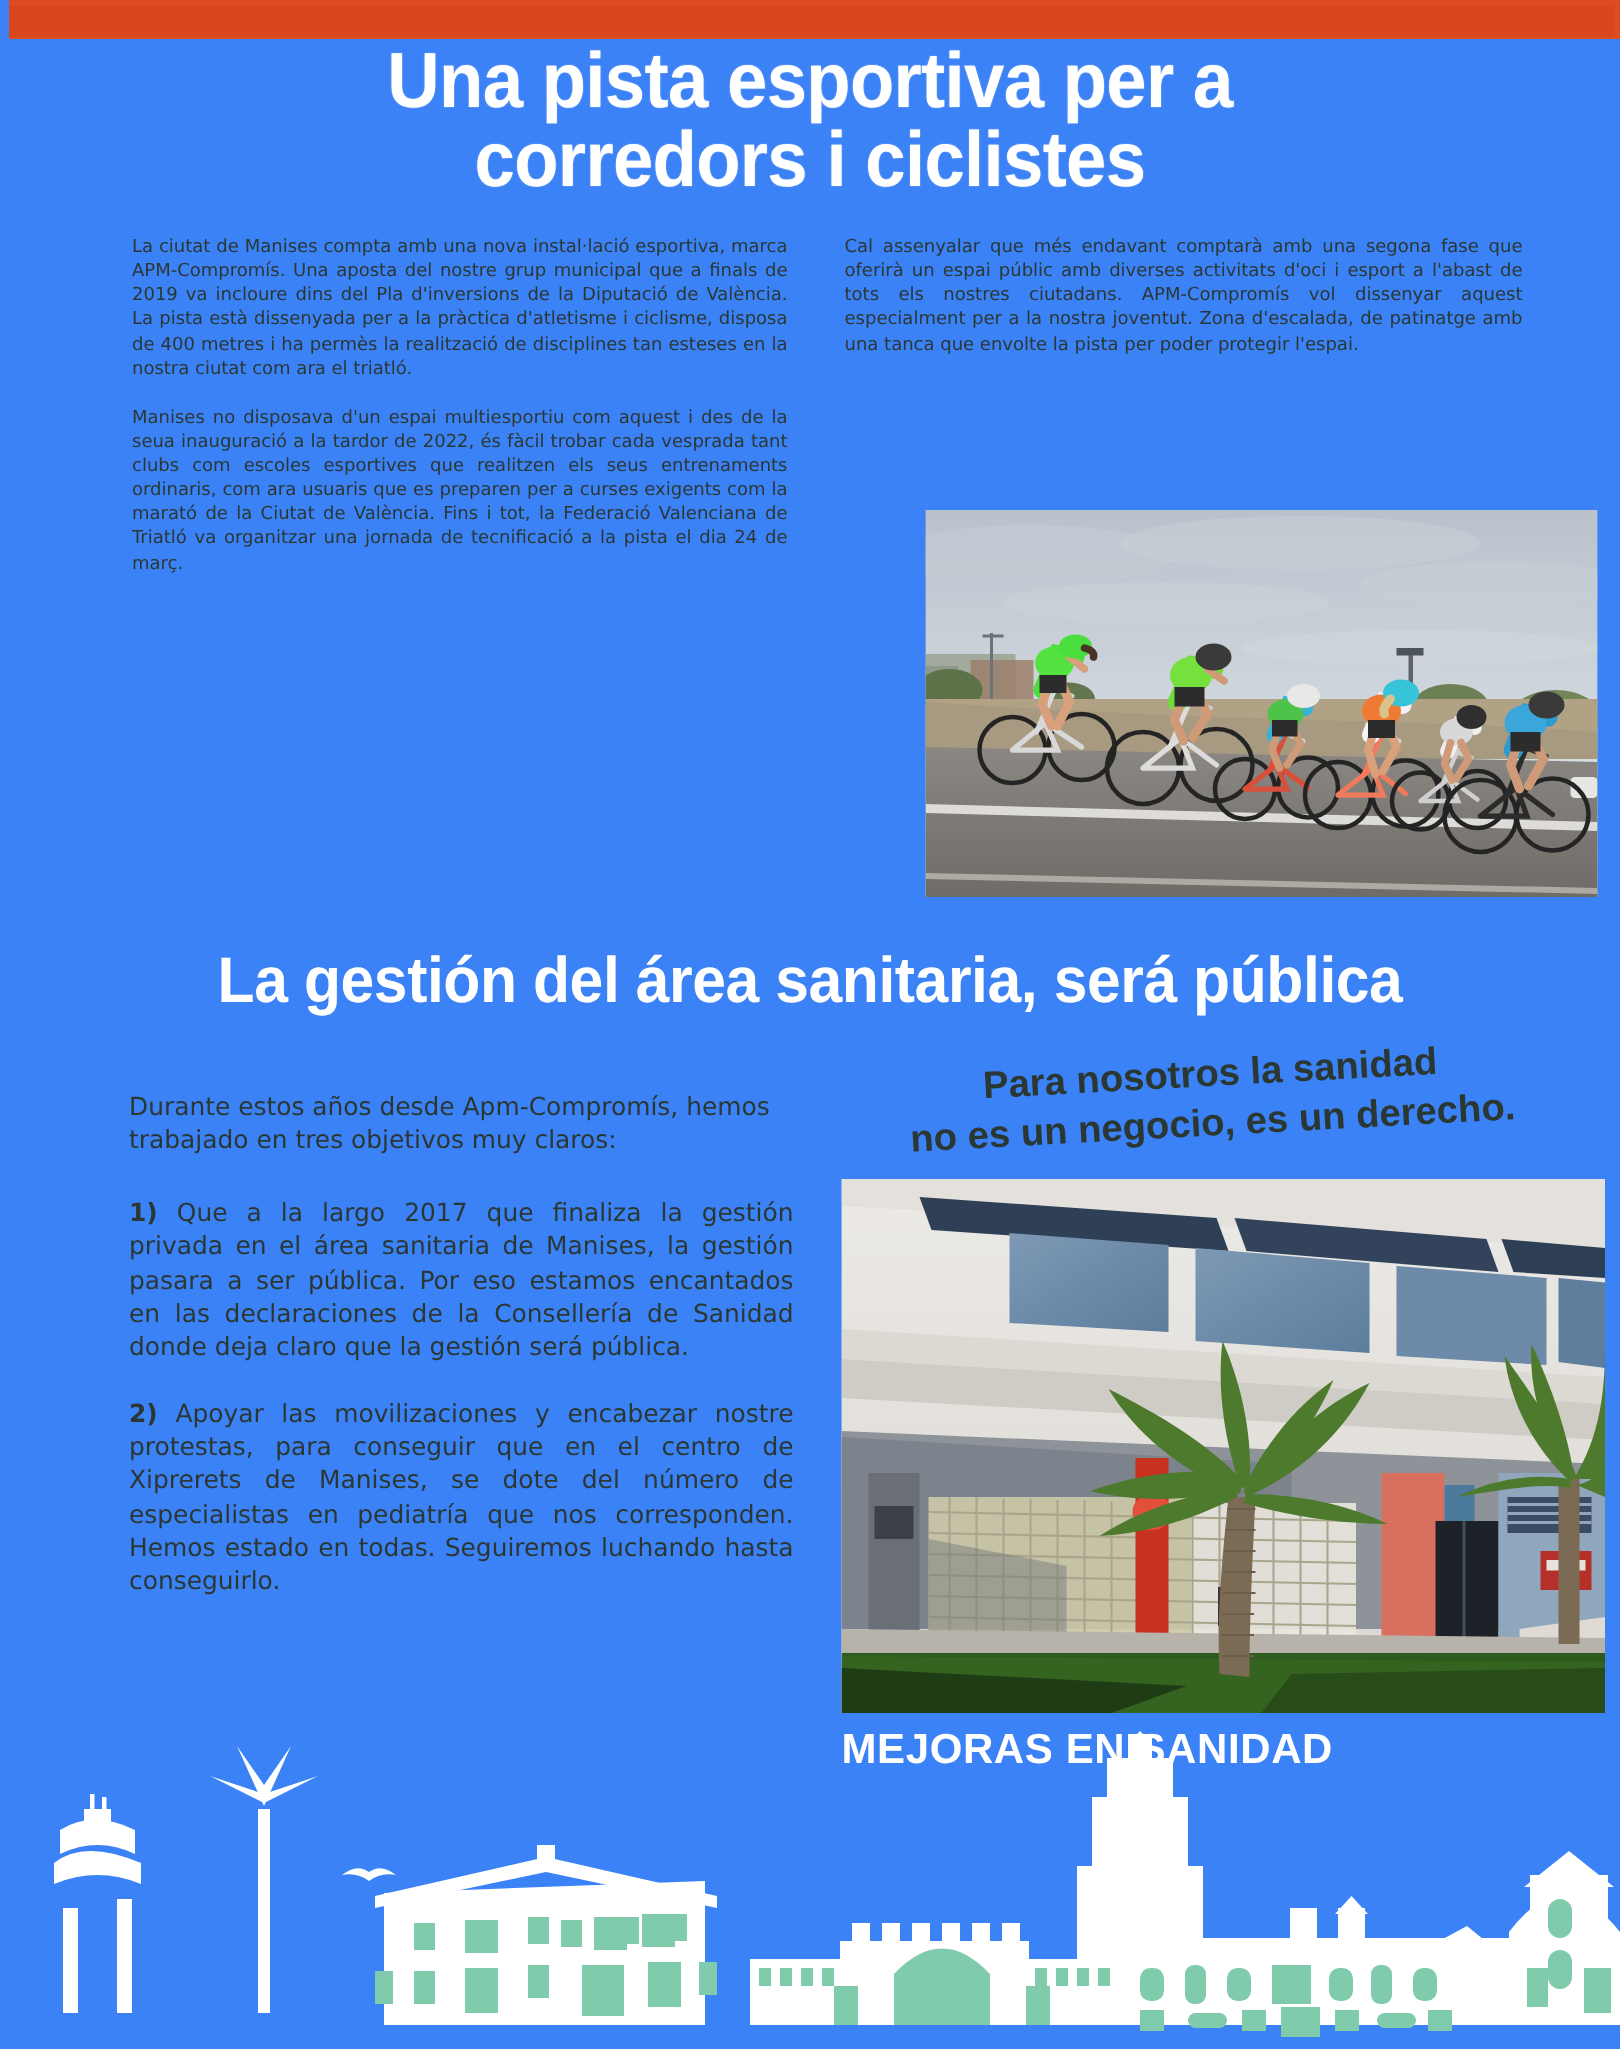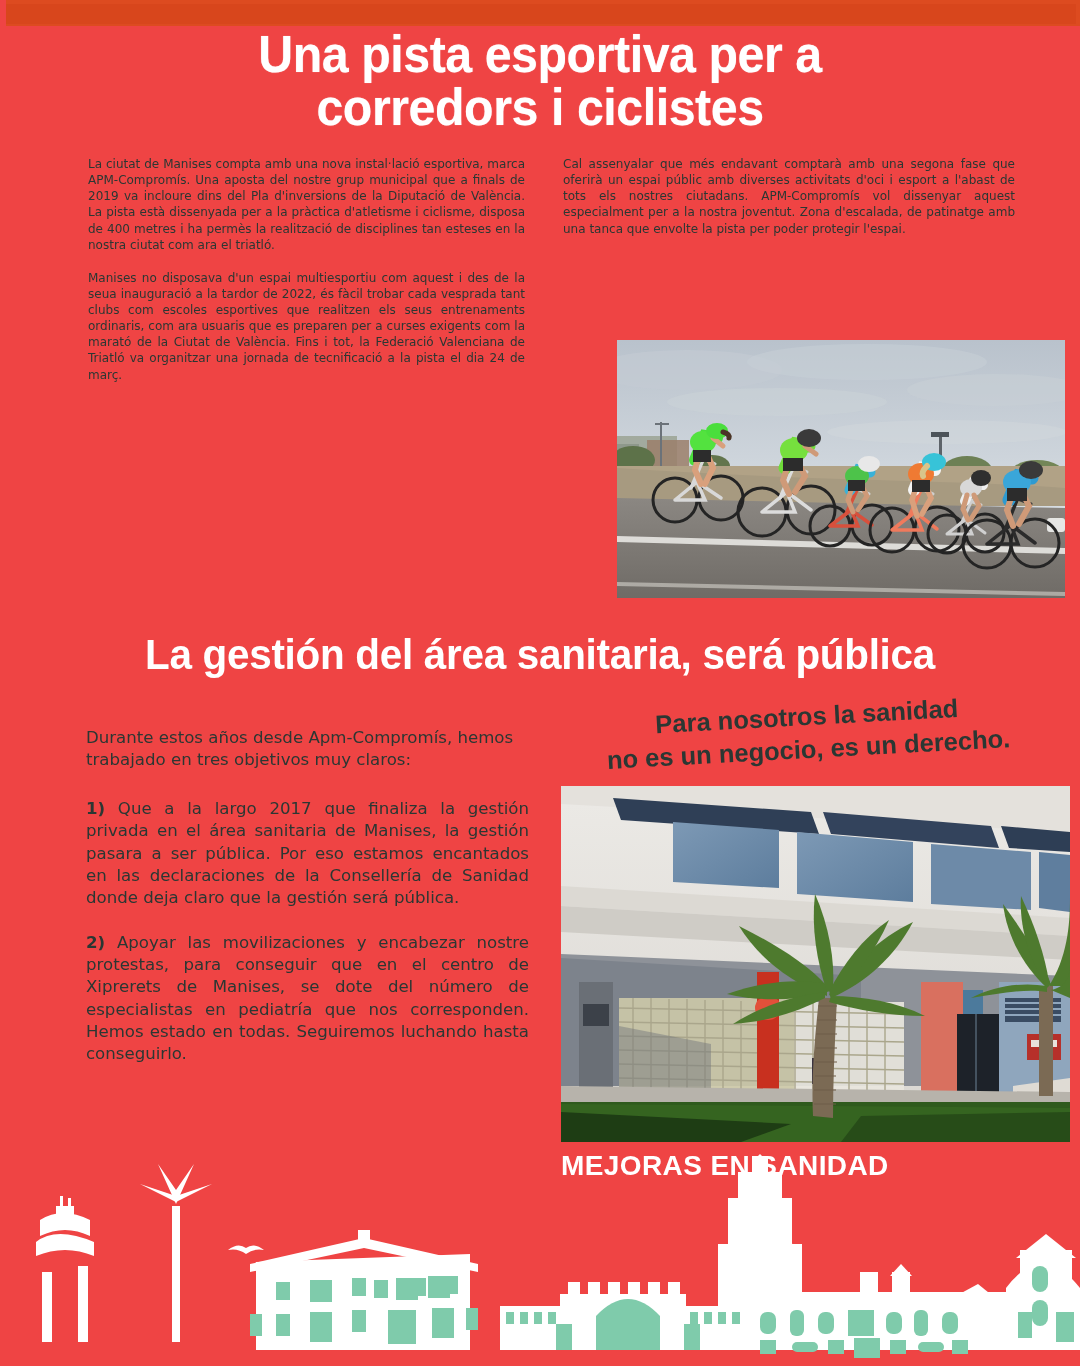--- a/index.html
+++ b/index.html
@@ -12,21 +12,21 @@
     background: #7fcbab;
     font-family: "DejaVu Sans", sans-serif;
     overflow: hidden;
     position: relative;
   }
 
   .page {
     position: relative;
     width: 1080px;
     height: 1366px;
-    background: #ef4444;
+    background: #3b82f6;
     overflow: hidden;
   }
 
   
   .top-bar {
     position: absolute;
     top: 0;
     left: 6px;
     right: 0;
     height: 26px;

